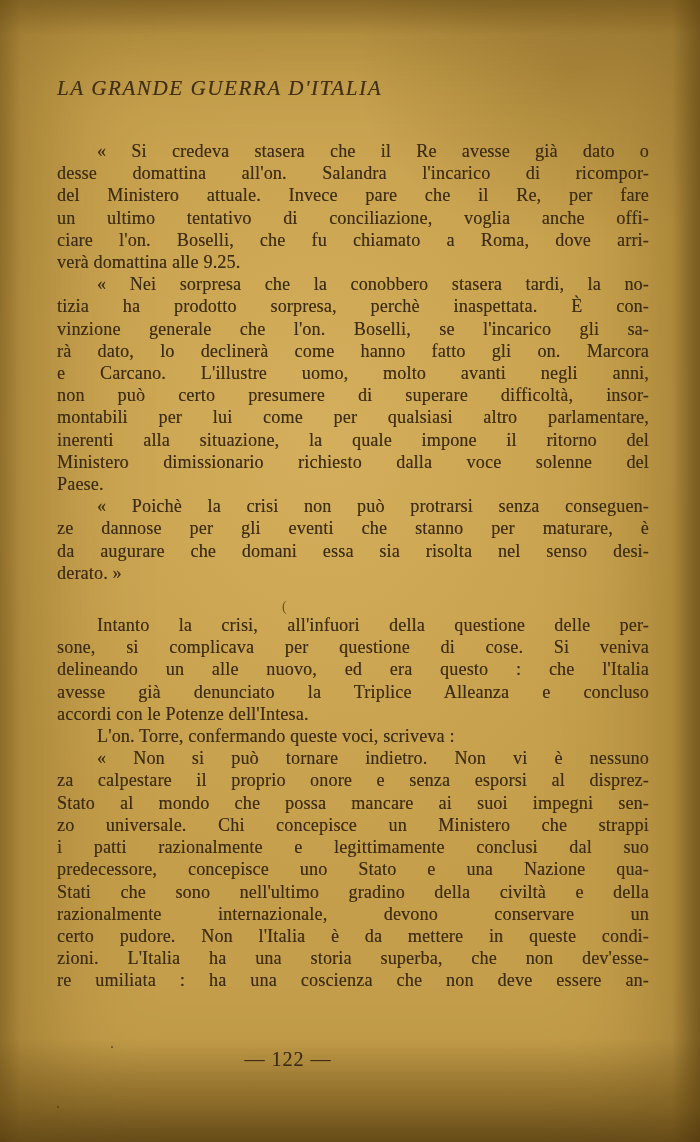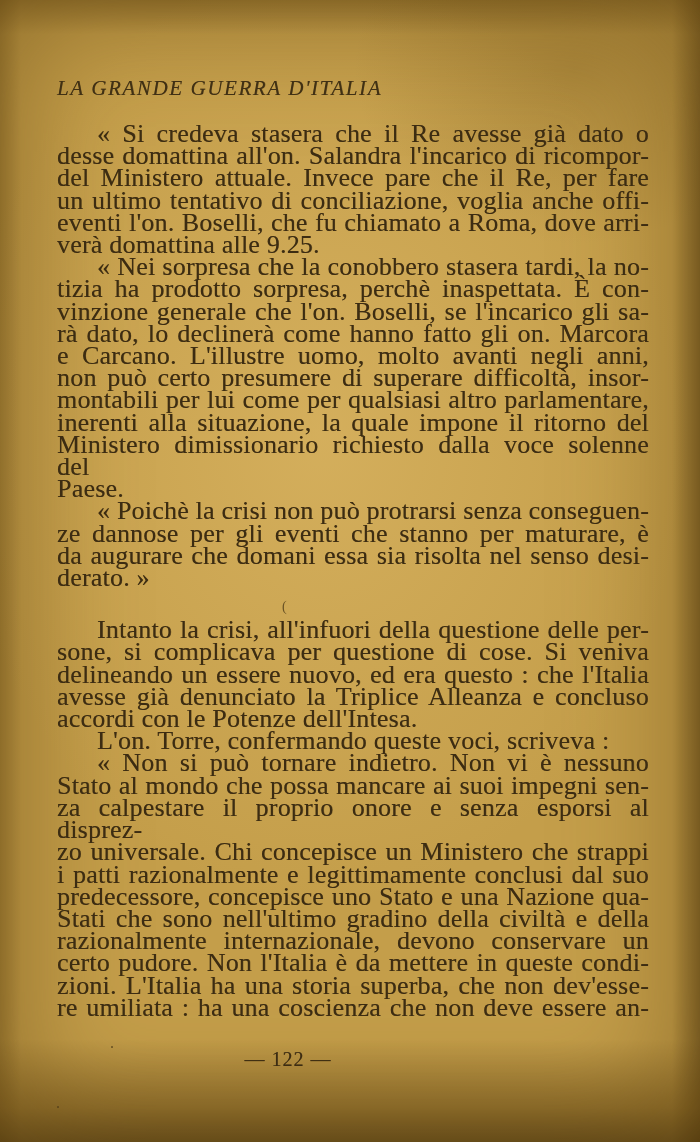--- a/index.html
+++ b/index.html
@@ -30,23 +30,23 @@
     font-size: 21px;
     letter-spacing: 1.6px;
     color: #4030140;
     color: #403014;
     text-shadow: 0.3px 0.3px 0.6px rgba(64,48,20,0.55);
     white-space: nowrap;
   }
   .text-block {
     position: absolute;
     left: 57px;
-    top: 123px;
+    top: 140px;
     width: 592px;
-    font-size: 26px;
+    font-size: 18px;
     line-height: 22.2px;
     letter-spacing: 0.2px;
     text-shadow: 0.3px 0.3px 0.5px rgba(62,46,18,0.5);
   }
   .line {
     text-align: justify;
     text-align-last: justify;
     -moz-text-align-last: justify;
     white-space: normal;
   }
@@ -88,21 +88,21 @@
 <div class="page">
 
   <div class="running-head">LA GRANDE GUERRA D'ITALIA</div>
 
   <div class="text-block">
       <div class="paragraph">
         <div class="line para-first">« Si credeva stasera che il Re avesse già dato o</div>
         <div class="line">desse domattina all'on. Salandra l'incarico di ricompor-</div>
         <div class="line">del Ministero attuale. Invece pare che il Re, per fare</div>
         <div class="line">un ultimo tentativo di conciliazione, voglia anche offi-</div>
-        <div class="line">eventi l'on. Boselli, che fu chiamato a Roma, dove arri-</div>
+        <div class="line">ciare l'on. Boselli, che fu chiamato a Roma, dove arri-</div>
         <div class="line last">verà domattina alle 9.25.</div>
       </div>
       <div class="paragraph">
         <div class="line para-first">« Nei sorpresa che la conobbero stasera tardi, la no-</div>
         <div class="line">tizia ha prodotto sorpresa, perchè inaspettata. È con-</div>
         <div class="line">vinzione generale che l'on. Boselli, se l'incarico gli sa-</div>
         <div class="line">rà dato, lo declinerà come hanno fatto gli on. Marcora</div>
         <div class="line">e Carcano. L'illustre uomo, molto avanti negli anni,</div>
         <div class="line">non può certo presumere di superare difficoltà, insor-</div>
         <div class="line">montabili per lui come per qualsiasi altro parlamentare,</div>
@@ -113,31 +113,31 @@
       <div class="paragraph">
         <div class="line para-first">« Poichè la crisi non può protrarsi senza conseguen-</div>
         <div class="line">ze dannose per gli eventi che stanno per maturare, è</div>
         <div class="line">da augurare che domani essa sia risolta nel senso desi-</div>
         <div class="line last">derato. »</div>
       </div>
       <div class="gap"></div>
       <div class="paragraph">
         <div class="line para-first">Intanto la crisi, all'infuori della questione delle per-</div>
         <div class="line">sone, si complicava per questione di cose. Si veniva</div>
-        <div class="line">delineando un essere nuovo, ed era questo : che l'Italia</div>
+        <div class="line">delineando un alle nuovo, ed era questo : che l'Italia</div>
         <div class="line">avesse già denunciato la Triplice Alleanza e concluso</div>
         <div class="line last">accordi con le Potenze dell'Intesa.</div>
       </div>
       <div class="paragraph">
         <div class="line para-first last">L'on. Torre, confermando queste voci, scriveva :</div>
       </div>
       <div class="paragraph">
         <div class="line para-first">« Non si può tornare indietro. Non vi è nessuno</div>
+        <div class="line">za calpestare il proprio onore e senza esporsi al disprez-</div>
         <div class="line">Stato al mondo che possa mancare ai suoi impegni sen-</div>
-        <div class="line">za calpestare il proprio onore e senza esporsi al disprez-</div>
         <div class="line">zo universale. Chi concepisce un Ministero che strappi</div>
         <div class="line">i patti razionalmente e legittimamente conclusi dal suo</div>
         <div class="line">predecessore, concepisce uno Stato e una Nazione qua-</div>
         <div class="line">Stati che sono nell'ultimo gradino della civiltà e della</div>
         <div class="line">razionalmente internazionale, devono conservare un</div>
         <div class="line">certo pudore. Non l'Italia è da mettere in queste condi-</div>
         <div class="line">zioni. L'Italia ha una storia superba, che non dev'esse-</div>
         <div class="line">re umiliata : ha una coscienza che non deve essere an-</div>
       </div>
     </div>

